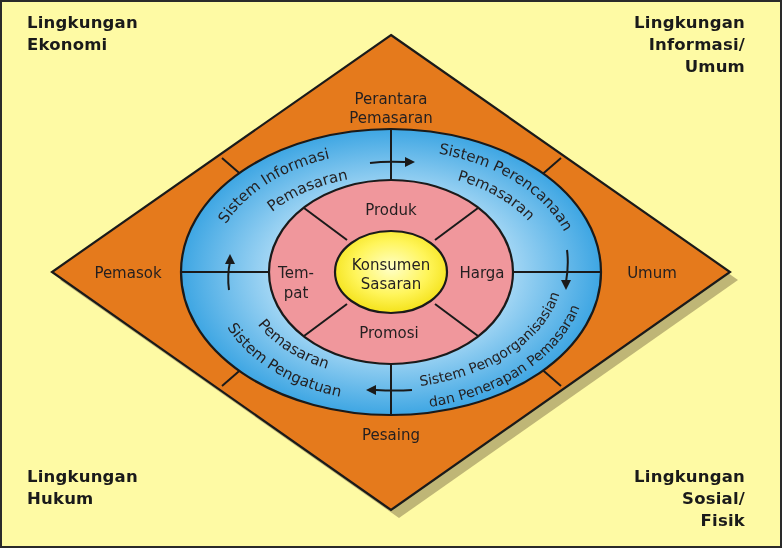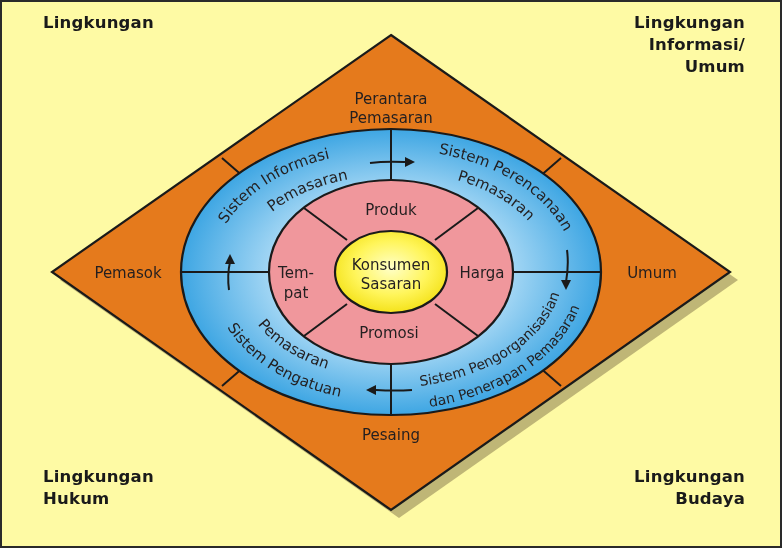--- a/index.html
+++ b/index.html
@@ -1,46 +1,48 @@
 <!DOCTYPE html>
 <html><head>
 <meta charset="utf-8">
 <style>
   html, body { margin:0; padding:0; }
   body { width:782px; height:548px; overflow:hidden; background:#fdfaa3; font-family:"DejaVu Sans","Liberation Sans",sans-serif; }
   #frame { position:absolute; left:0; top:0; width:778px; height:544px; border:2px solid #2a2a2a; background:#fefaa4; }
   .corner { position:absolute; font-family:"DejaVu Sans",sans-serif; font-weight:bold; font-size:16.5px; line-height:22px; color:#1a1a1a; letter-spacing:0.2px; }
-  .corner div { white-space:nowrap;margin-left:16px; }
+  .corner div { white-space:nowrap; }
   #tl { left:27px; top:12px; text-align:left; }
   #tr { right:37px; top:12px; text-align:right; }
   #bl { left:27px; top:466px; text-align:left; }
   #br { right:37px; top:466px; text-align:right; }
   svg { position:absolute; left:0; top:0; }
   .lbl { font-family:"DejaVu Sans",sans-serif; fill:#231f20; }
 </style>
 </head>
 <body>
 
 <div id="frame"></div>
 
 <div class="corner" id="tl">
   <div>Lingkungan</div>
+  <div>Ekonomi</div>
 </div>
 <div class="corner" id="tr">
   <div>Lingkungan</div>
   <div>Informasi/</div>
   <div>Umum</div>
 </div>
 <div class="corner" id="bl">
   <div>Lingkungan</div>
   <div>Hukum</div>
 </div>
 <div class="corner" id="br">
   <div>Lingkungan</div>
-  <div>Budaya</div>
+  <div>Sosial/</div>
+  <div>Fisik</div>
 </div>
 
 <svg width="782" height="548" viewBox="0 0 782 548">
   <defs>
     <radialGradient id="blueGrad" cx="50%" cy="50%" r="50%">
       <stop offset="0%" stop-color="#d6efff"></stop>
       <stop offset="55%" stop-color="#a9d9f5"></stop>
       <stop offset="100%" stop-color="#3ea6e3"></stop>
     </radialGradient>
     <radialGradient id="yellowGrad" cx="50%" cy="45%" r="55%">

